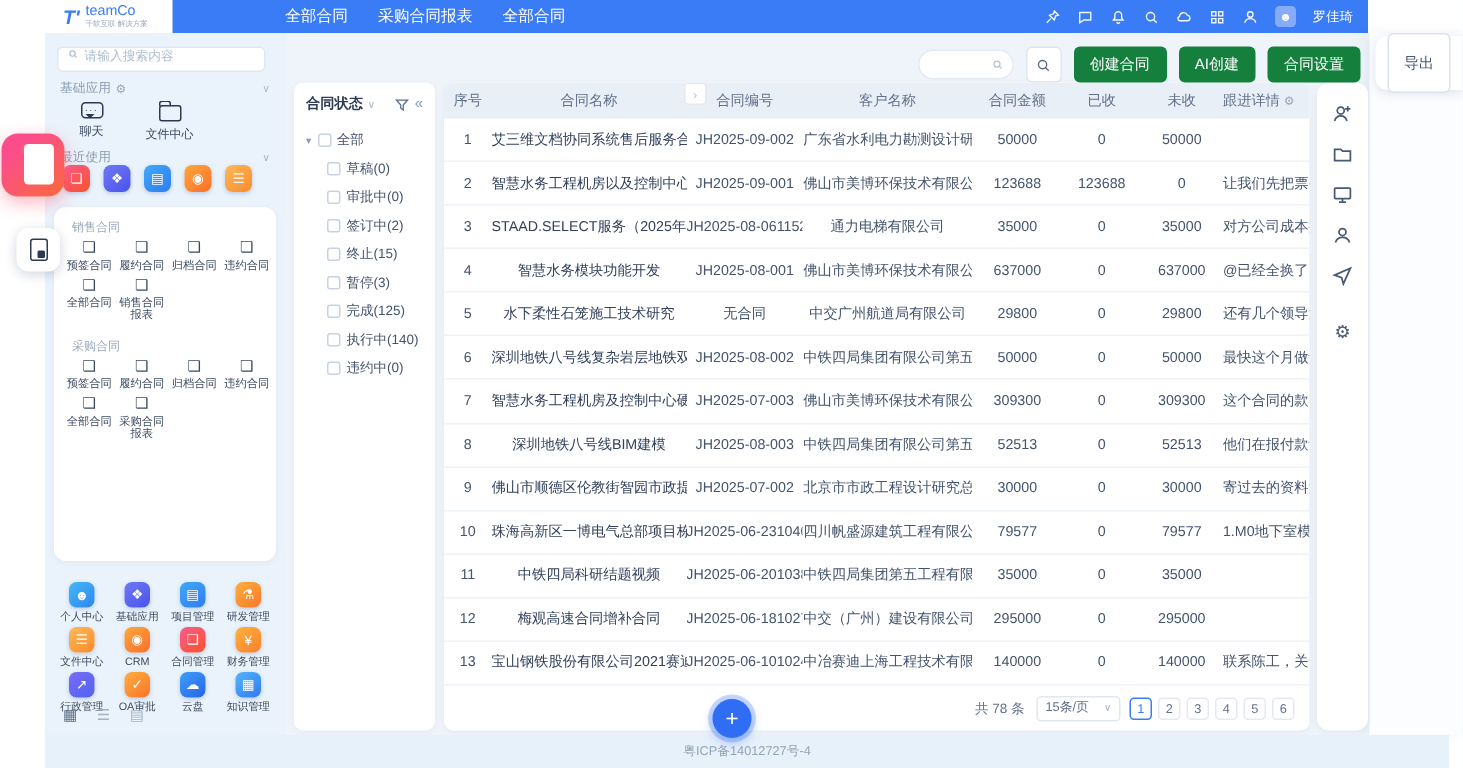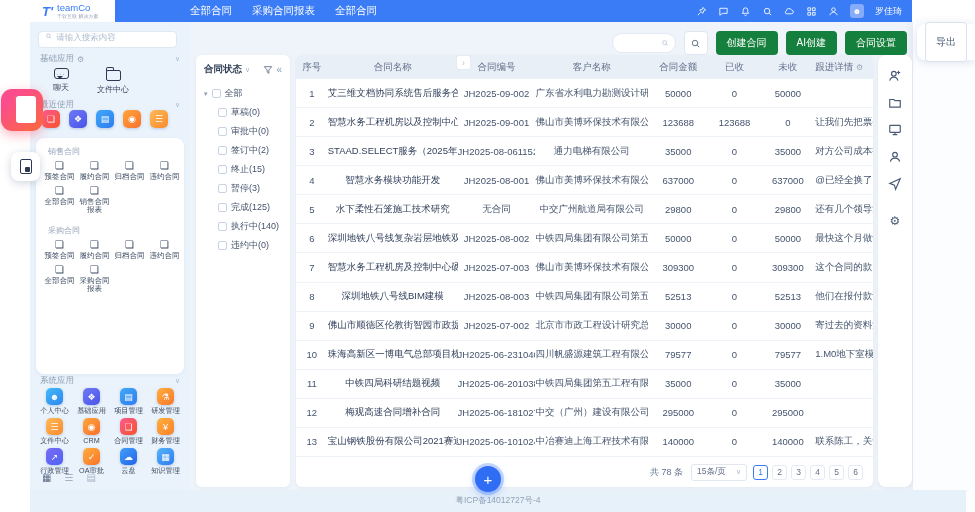--- a/index.html
+++ b/index.html
@@ -251,25 +251,20 @@
           <div class="gitem">
           <span class="doc-ic">❏</span>
           <span class="gi-lb">全部合同</span>
         </div>
           <div class="gitem">
           <span class="doc-ic">❏</span>
           <span class="gi-lb">采购合同报表</span>
         </div>
         </div>
     </div>
-    <div class="sec" style="top:352px">
-      <span>系统应用</span>
-      <span class="sp"></span>
-        <span class="chev">∨</span>
-    </div>
     <div class="apps-grid">
 
     <div class="app">
         <span class="app-ic" style="background:linear-gradient(140deg,#43b9f8,#2e86f0)">☻</span>
         <span class="app-lb">个人中心</span>
       </div>
         <div class="app">
         <span class="app-ic" style="background:linear-gradient(140deg,#6e79f6,#4a54e8)">❖</span>
         <span class="app-lb">基础应用</span>
       </div>

